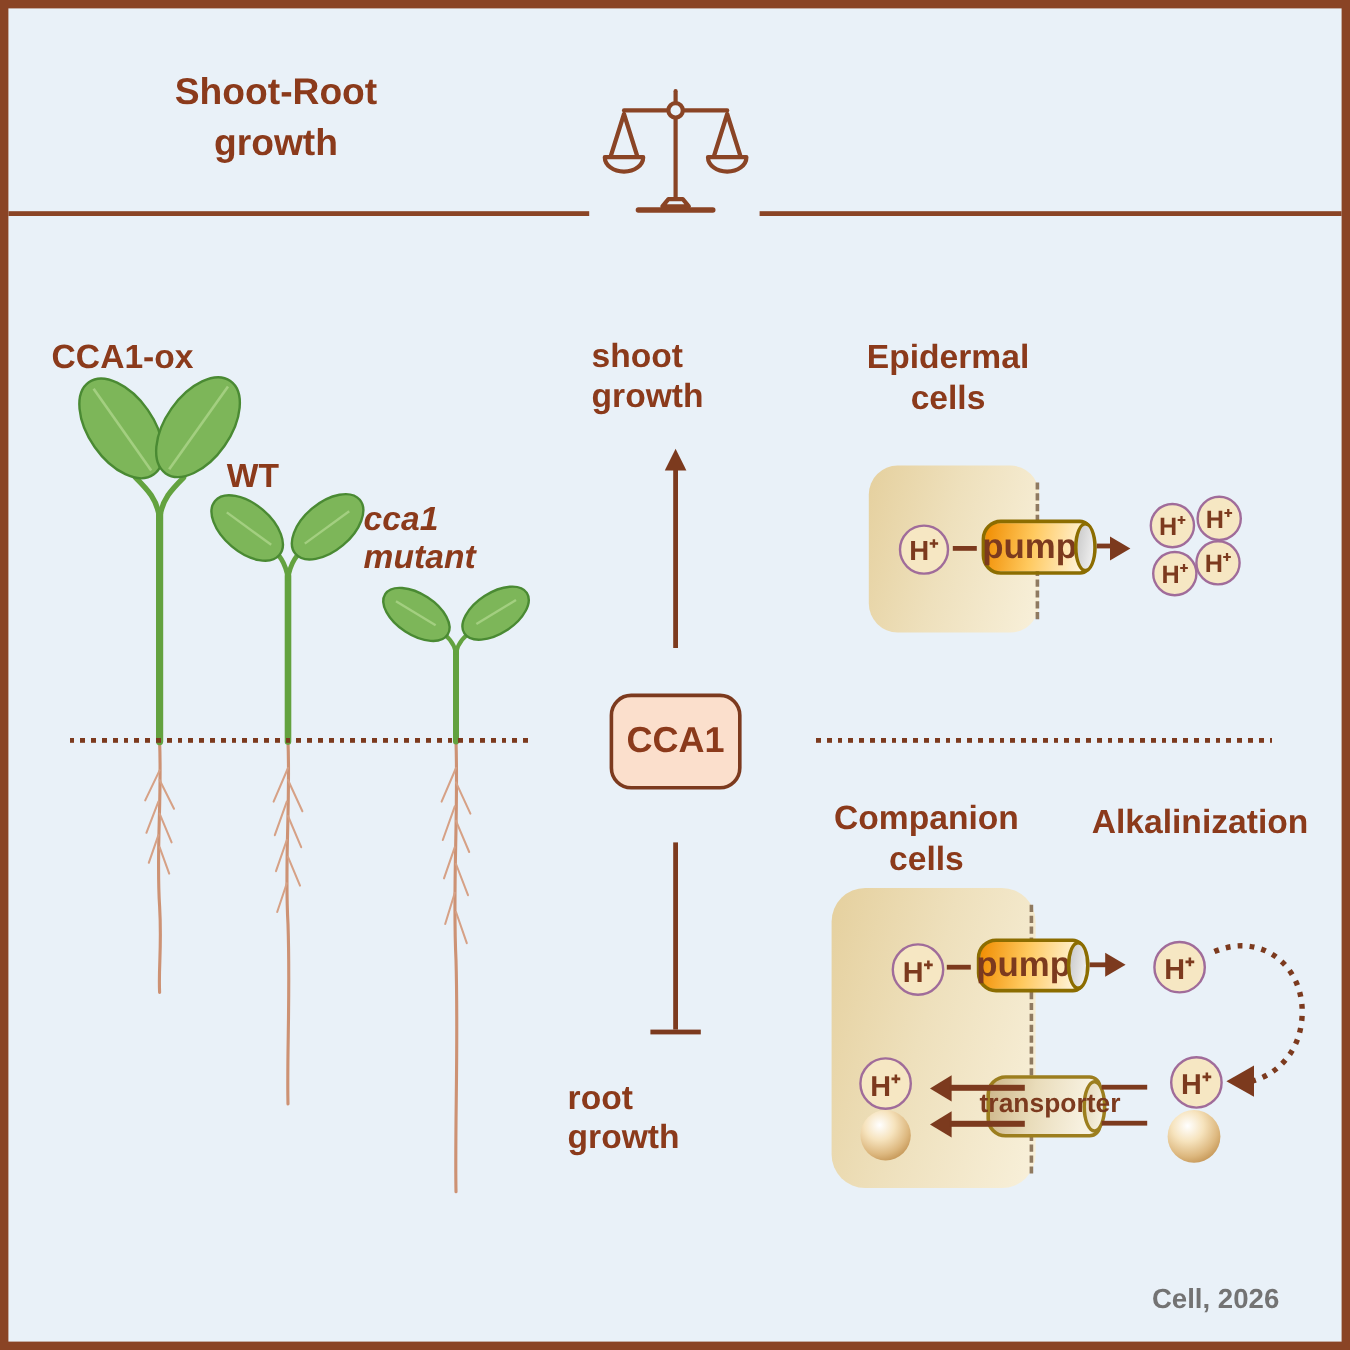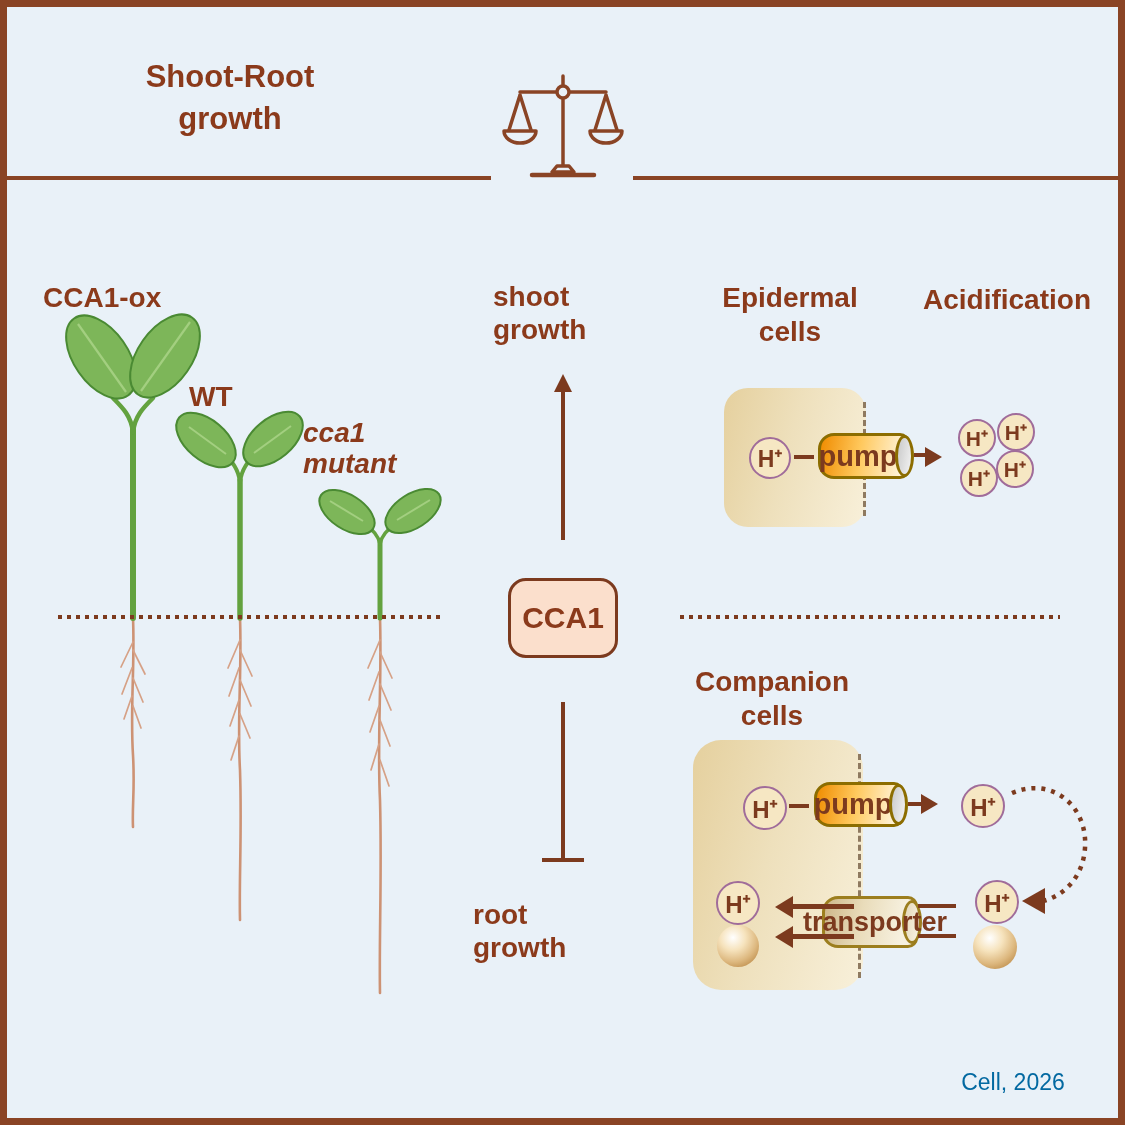--- a/index.html
+++ b/index.html
@@ -71,21 +71,21 @@
   .sphere {
     position:absolute; border-radius:50%;
     background:radial-gradient(circle at 38% 30%, #ffffff 0%, #f6e3bd 32%, #ddb87f 62%, #bd8c4a 86%, #a3763a 100%);
   }
   .regulator-box {
     position:absolute; left:508px; top:578px; width:110px; height:80px;
     background:#fbdfcc; border:3px solid #7c3a1e; border-radius:18px;
     display:flex; align-items:center; justify-content:center;
     font-size:30px; font-weight:bold; color:#8b3a1b;
   }
-  .citation { font-size:23px; color:#0369a1; text-align:center; font-weight:normal; }
+  .citation { font-size:23px; color:#737373; text-align:center; font-weight:bold; }
 </style>
 </head>
 <body>
 
 <div id="canvas">
   <div class="frame"></div>
 
   <div class="abs title pre" style="left:130px; top:56px; width:200px;">Shoot-Root
 growth</div>
 
@@ -190,21 +190,20 @@
   </div>
 
   <div class="vline" style="left:561px; top:702px; width:4px; height:156px;"></div>
   <div class="hline" style="left:542px; top:858px; width:42px; height:4px;"></div>
 
   <div class="abs label pre" style="left:473px; top:898px; width:140px;">root
 growth</div>
 
   <div class="abs seclabel pre" style="left:700px; top:281px; width:180px;">Epidermal
 cells</div>
-  <div class="abs seclabel" style="left:917px; top:283px; width:180px;">Acidification</div>
 
   <div class="cellblock" style="left:724px; top:388px; width:142px; height:139px; border-radius:24px;"></div>
   <div class="membrane" style="left:863px; top:402px; height:114px;"></div>
 
   <div class="ion ion-md" style="left:749px; top:437px;">
     <span>H⁺</span>
   </div>
   <div class="hline" style="left:794px; top:455px; width:20px; height:4px;"></div>
 
   <div class="pump" style="left:818px; top:433px; width:92px; height:46px;">
@@ -224,20 +223,21 @@
       <span>H⁺</span>
     </div>
   <div class="ion ion-sm" style="left:996px; top:450px;">
       <span>H⁺</span>
     </div>
 
   <div class="dotline" style="left:680px; top:615px; width:380px;"></div>
 
   <div class="abs seclabel pre" style="left:682px; top:665px; width:180px;">Companion
 cells</div>
+  <div class="abs seclabel" style="left:905px; top:668px; width:190px;">Alkalinization</div>
 
   <div class="cellblock" style="left:693px; top:740px; width:170px; height:250px;"></div>
   <div class="membrane" style="left:858px; top:754px; height:224px;"></div>
 
   <div class="ion ion-lg" style="left:743px; top:786px;">
       <span>H⁺</span>
     </div>
   <div class="hline" style="left:789px; top:804px; width:20px; height:4px;"></div>
 
   <div class="pump" style="left:814px; top:782px; width:90px; height:45px;">
@@ -257,21 +257,21 @@
   </svg>
 
   <div class="ion ion-lg" style="left:716px; top:881px;">
       <span>H⁺</span>
     </div>
   <div class="sphere" style="left:717px; top:925px; width:42px; height:42px;"></div>
 
   <div class="transporter" style="left:822px; top:896px; width:96px; height:52px;">
     <span class="trans-opening"></span>
   </div>
-  <div class="abs" style="left:790px; top:907px; width:170px; text-align:center; font-size:27px; font-weight:bold; color:#7c3a1e; z-index:5;">transporter</div>
+  <div class="abs" style="left:790px; top:907px; width:170px; text-align:center; font-size:22px; font-weight:bold; color:#7c3a1e; z-index:5;">transporter</div>
 
   <div class="hline" style="left:918px; top:904px; width:38px; height:3.5px;"></div>
   <div class="hline" style="left:918px; top:934px; width:38px; height:3.5px;"></div>
 
   <div class="tri-left" style="left:775px; top:896px;"></div>
   <div class="hline" style="left:791px; top:904px; width:63px; height:5px;"></div>
   <div class="tri-left" style="left:775px; top:926px;"></div>
   <div class="hline" style="left:791px; top:934px; width:63px; height:5px;"></div>
 
   <div class="ion ion-lg" style="left:975px; top:880px;">

